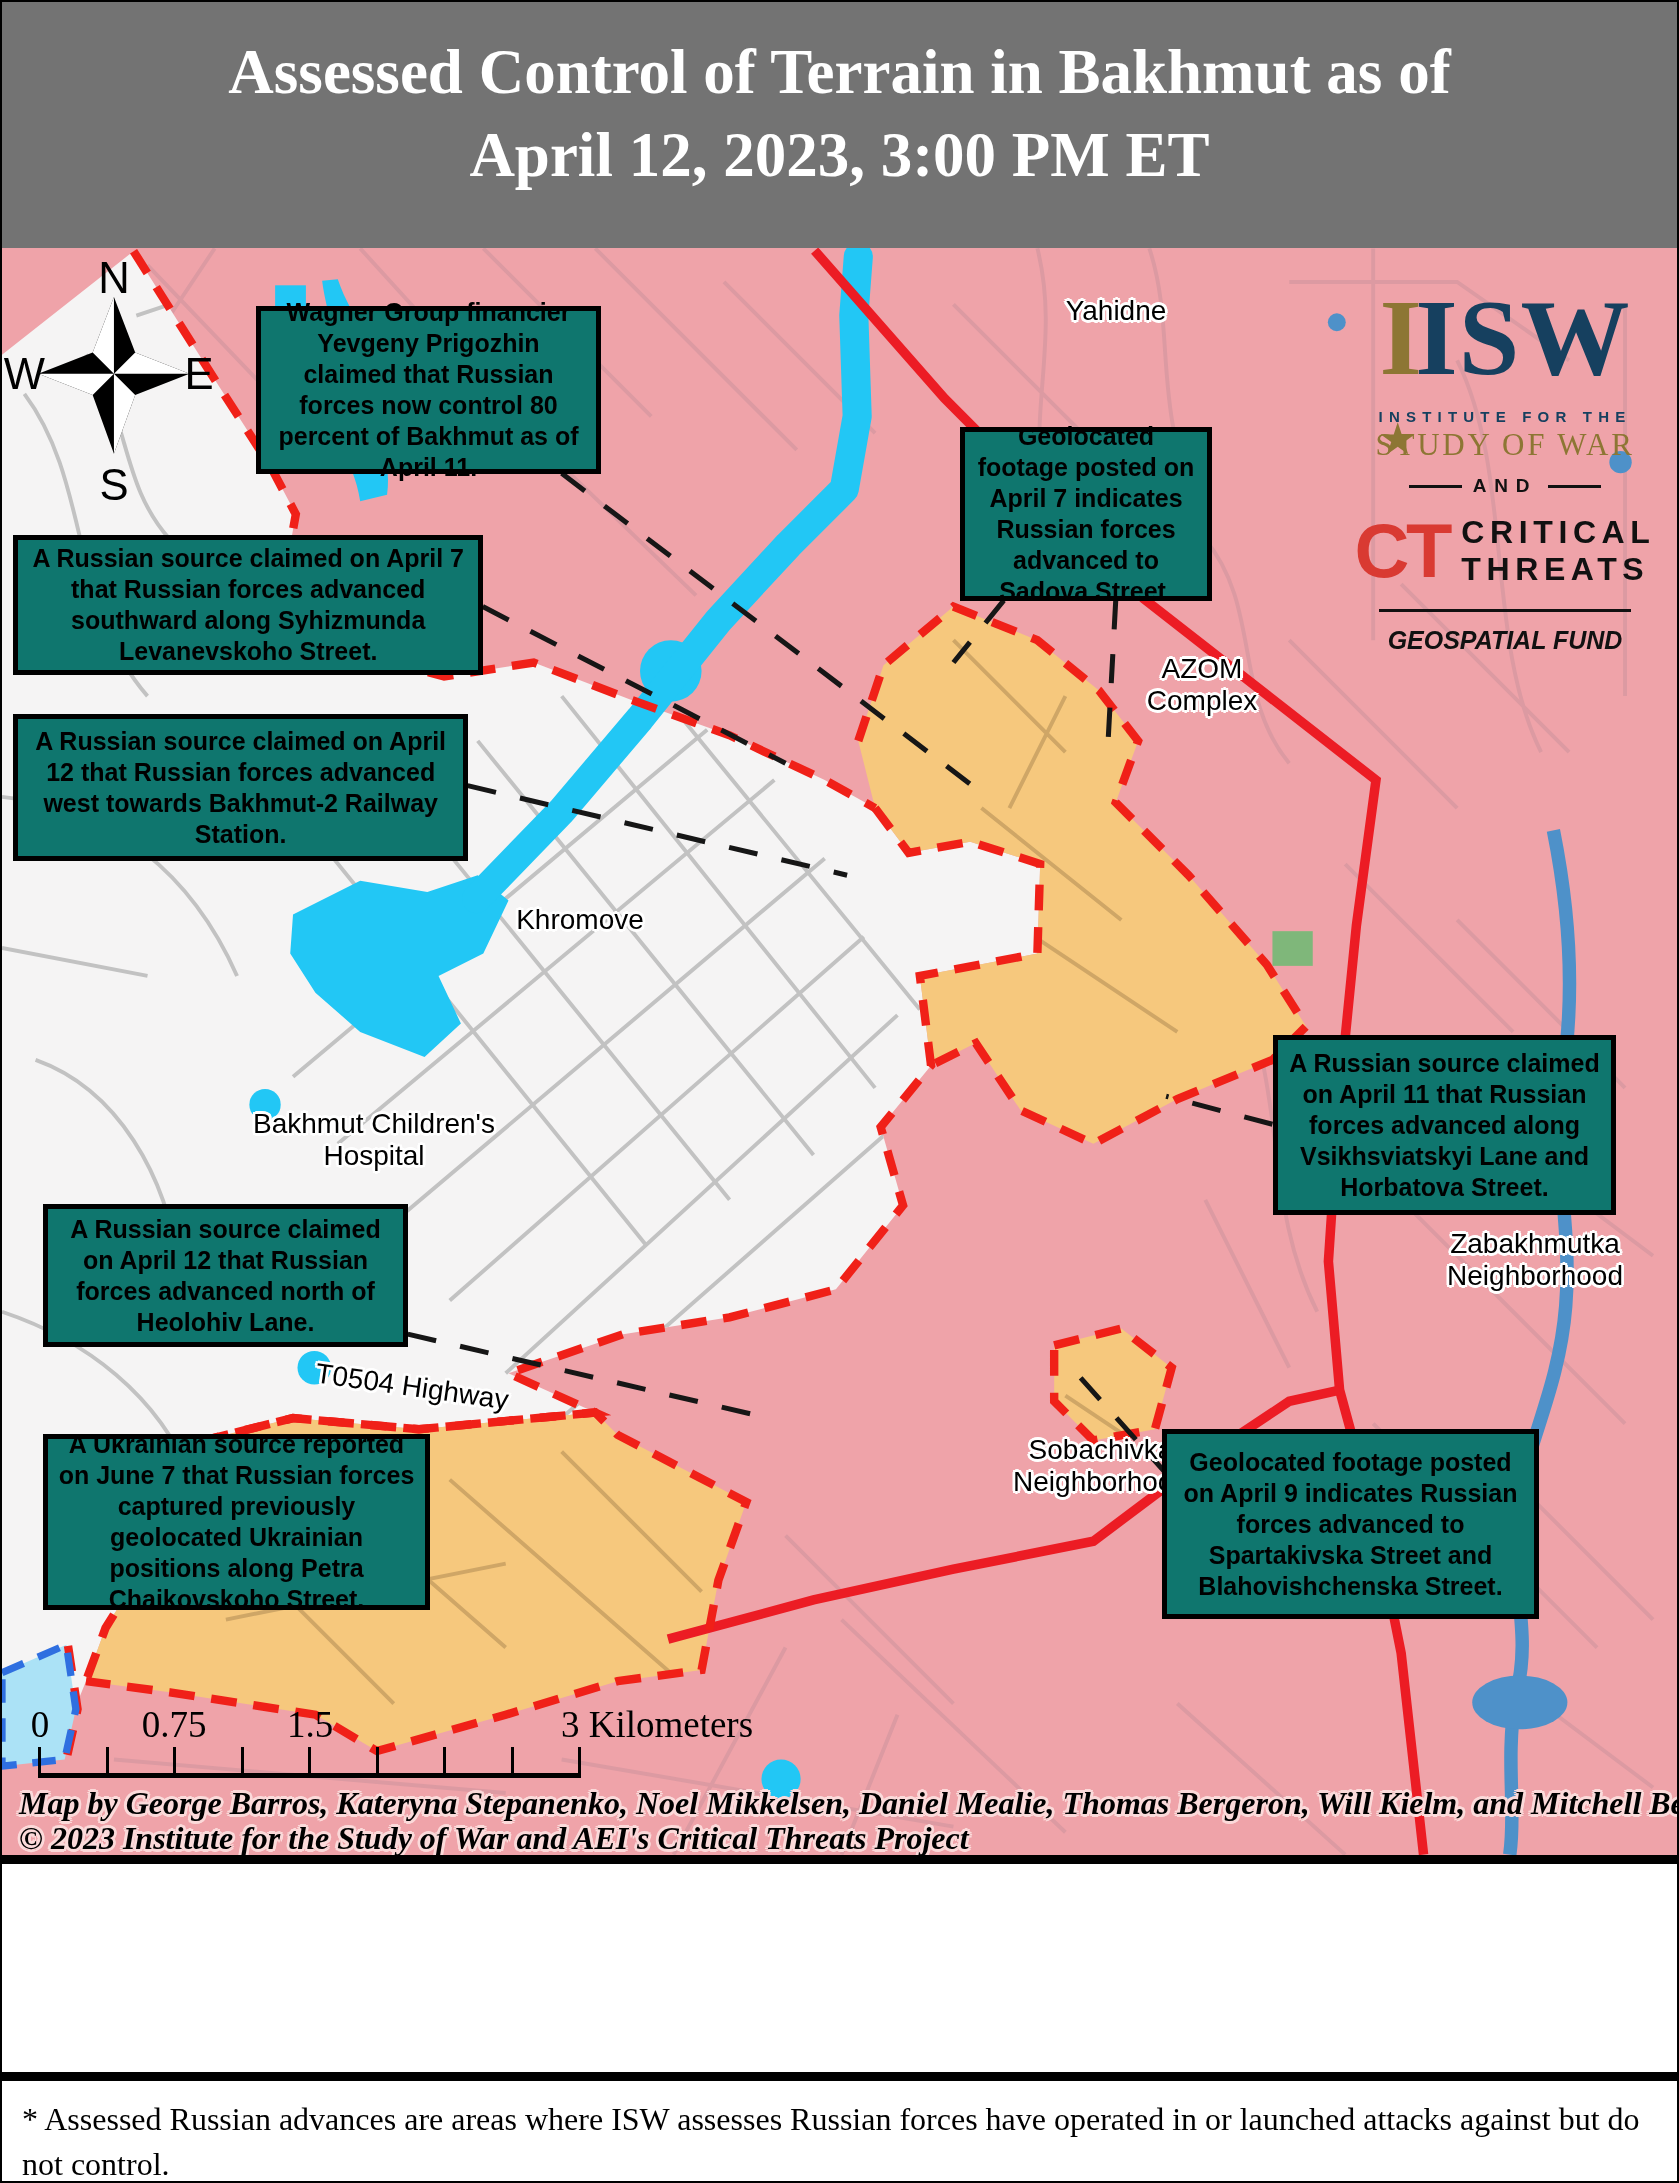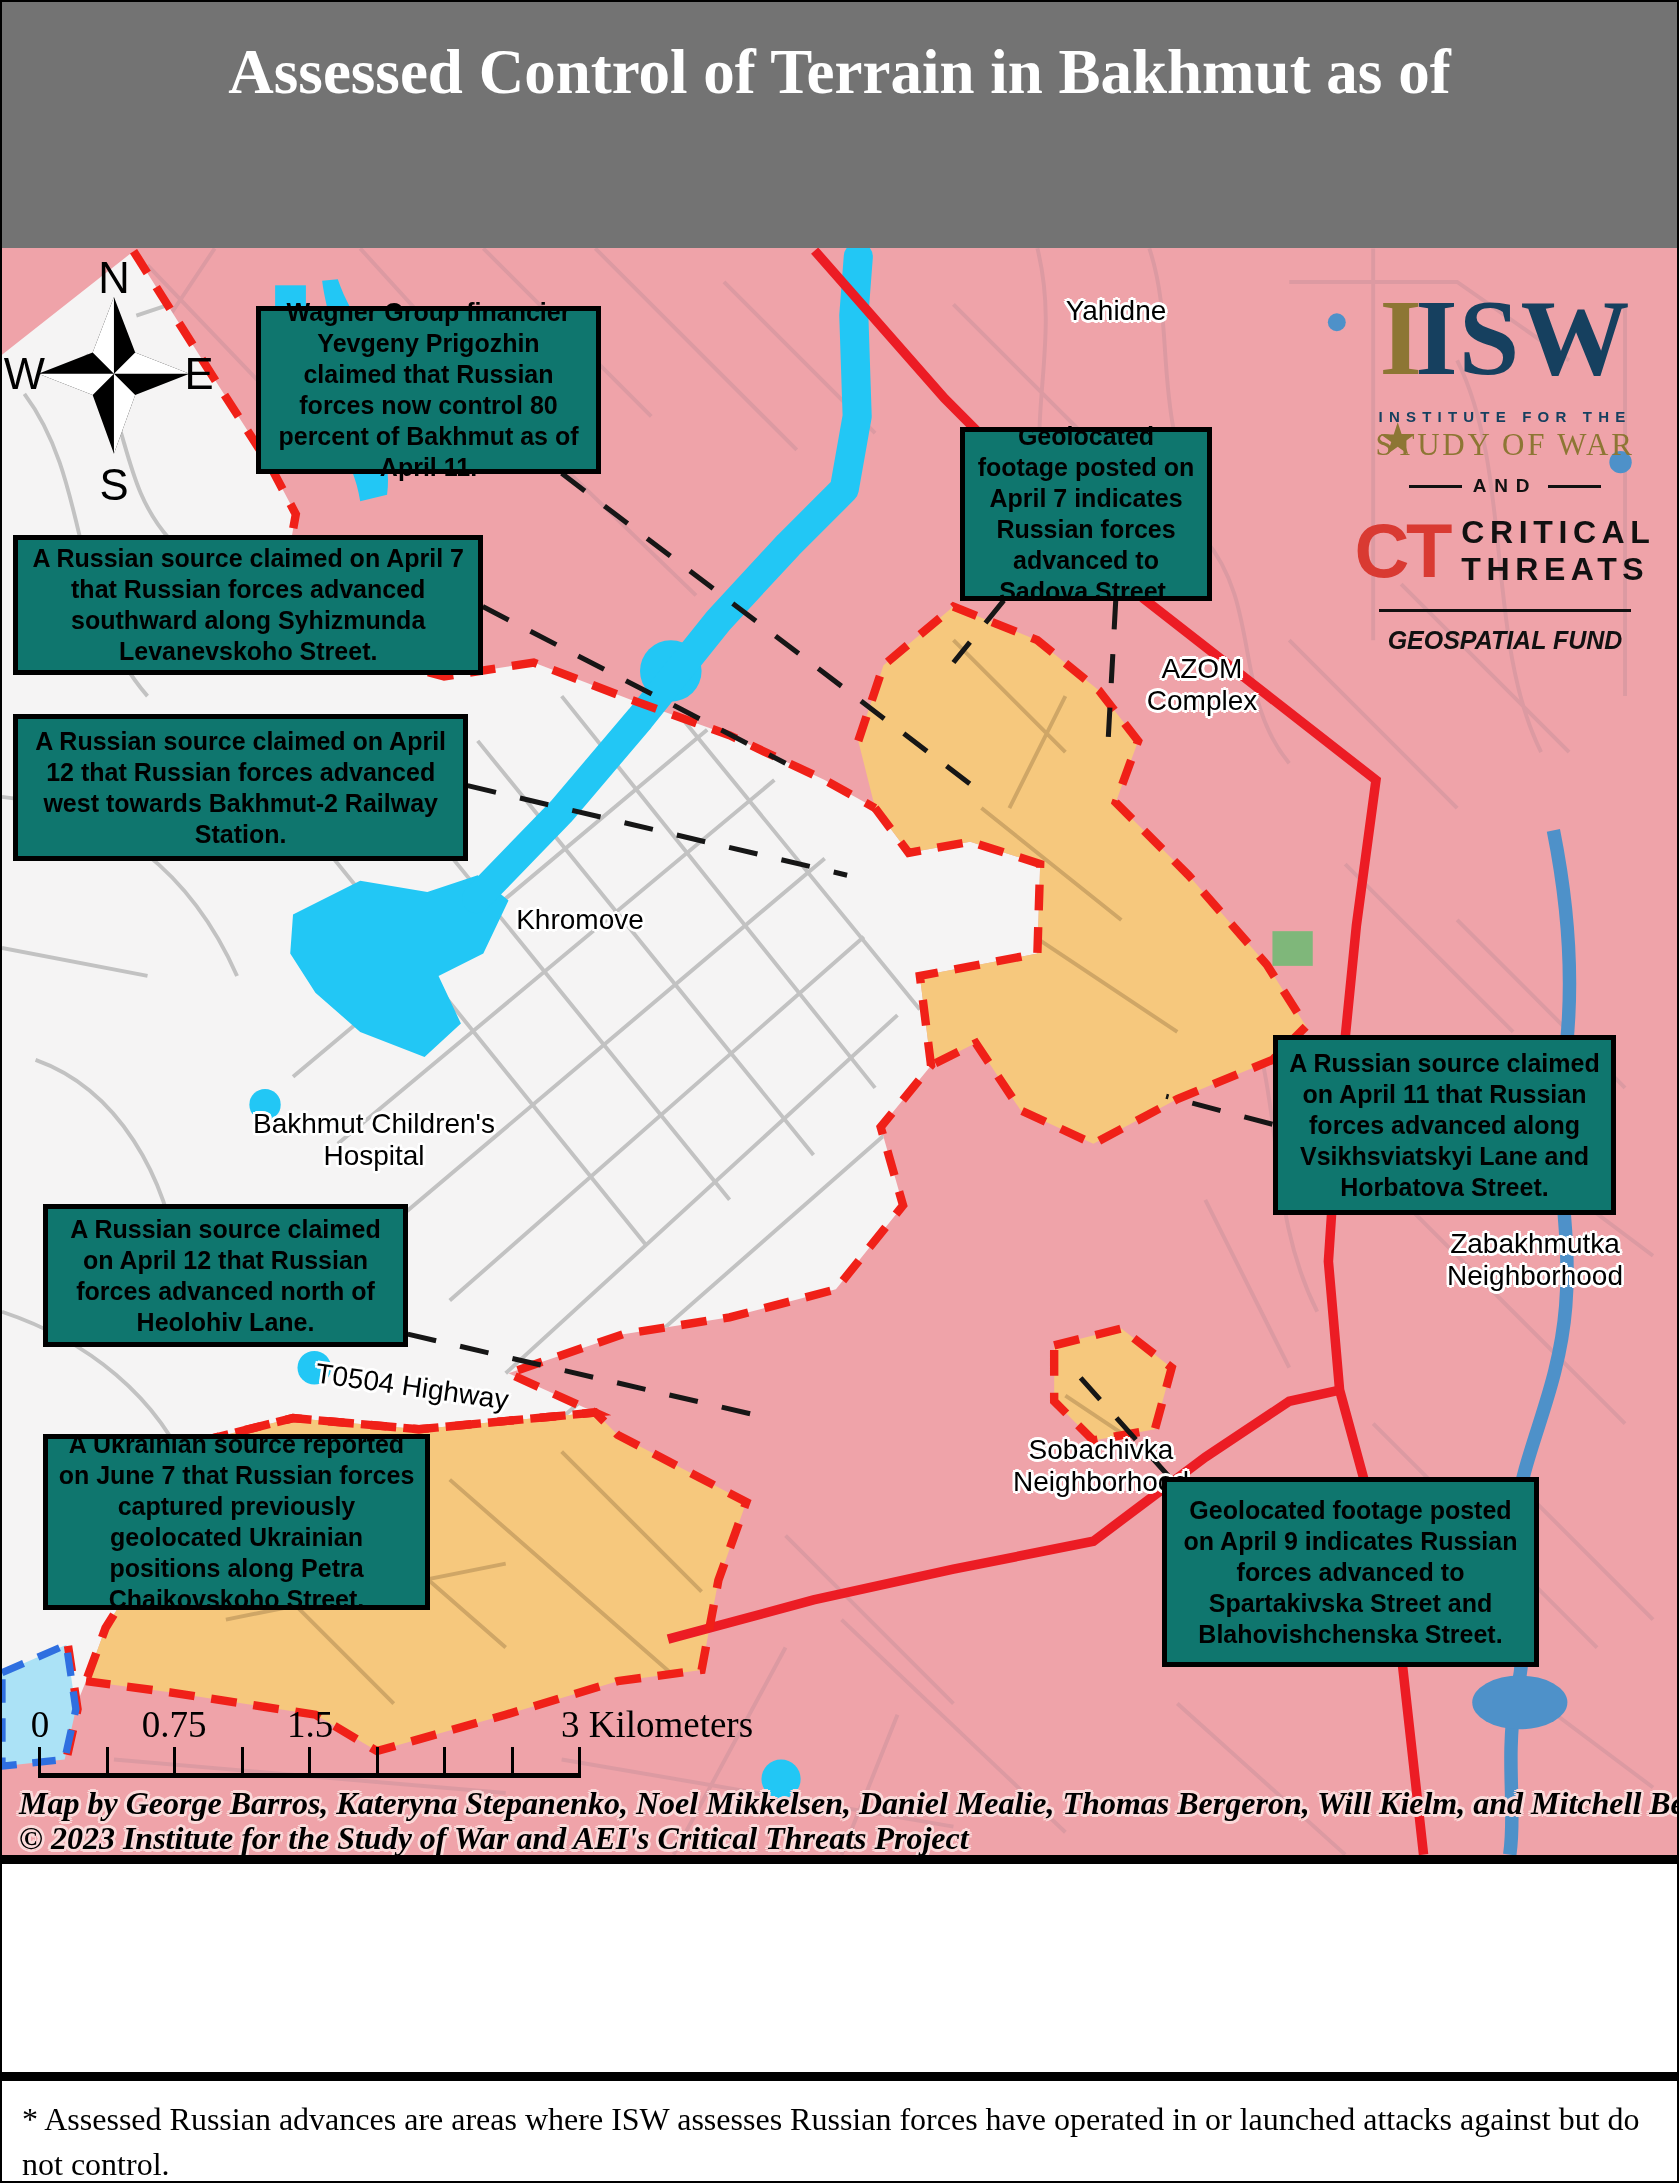--- a/index.html
+++ b/index.html
@@ -69,20 +69,21 @@
     font-size:32px; line-height:45px; color:#000;}
 </style>
 </head>
 <body>
 
 <div id="page">
 
   <div id="header">
     <div class="t">
       <div>Assessed Control of Terrain in Bakhmut as of</div>
+      <div>April 12, 2023, 3:00 PM ET</div>
     </div>
   </div>
 
   <div id="map">
     <svg width="1679" height="1607" viewBox="0 0 3000 2870">
       <defs>
         <polygon id="regW" points="0,190 235,5 390,250 480,390 525,475 505,585 620,720 790,765 950,740 1120,805 1300,870 1470,950 1560,1000 1620,1080 1730,1060 1855,1100 1850,1260 1640,1300 1660,1460 1570,1570 1610,1710 1490,1860 1300,1910 1110,1940 905,2010 1060,2080 745,2110 520,2090 360,2130 300,2280 185,2465 150,2560 130,2610 0,2555"></polygon>
         <polygon id="regY1" points="1575,745 1700,640 1850,700 1960,790 2030,880 1990,990 2120,1120 2260,1280 2330,1390 2270,1450 2100,1520 1950,1600 1820,1540 1740,1420 1660,1460 1640,1300 1850,1260 1855,1100 1730,1060 1620,1080 1560,1000 1530,880"></polygon>
         <polygon id="regY2" points="1880,1960 2000,1930 2090,2000 2060,2110 1950,2130 1880,2060"></polygon>
         <polygon id="regY3" points="360,2130 520,2090 745,2110 1060,2080 1100,2120 1330,2240 1280,2380 1250,2540 1100,2560 900,2620 670,2685 560,2620 300,2580 150,2560 185,2465 300,2280"></polygon>
@@ -214,21 +215,21 @@
     </div>
     <div class="maplabel rot" style="left:410px; top:1139px;">T0504 Highway</div>
 
     <div class="callout" style="left:254px; top:58px; width:345px; height:168px;">Wagner Group financier Yevgeny Prigozhin claimed that Russian forces now control 80 percent of Bakhmut as of April 11.</div>
     <div class="callout" style="left:11.2px; top:287px; width:470px; height:140px;text-align:center;">A Russian source claimed on April 7 that Russian forces advanced southward along Syhizmunda Levanevskoho Street.</div>
     <div class="callout" style="left:11.2px; top:466px; width:455px; height:147px;">A Russian source claimed on April 12 that Russian forces advanced west towards Bakhmut-2 Railway Station.</div>
     <div class="callout" style="left:958px; top:179px; width:252px; height:174px;">Geolocated footage posted on April 7 indicates Russian forces advanced to Sadova Street.</div>
     <div class="callout" style="left:1271px; top:787px; width:343px; height:180px;">A Russian source claimed on April 11 that Russian forces advanced along Vsikhsviatskyi Lane and Horbatova Street.</div>
     <div class="callout" style="left:41px; top:956px; width:365px; height:143px;">A Russian source claimed on April 12 that Russian forces advanced north of Heolohiv Lane.</div>
     <div class="callout" style="left:41px; top:1186px; width:387px; height:176px;">A Ukrainian source reported on June 7 that Russian forces captured previously geolocated Ukrainian positions along Petra Chaikovskoho Street.</div>
-    <div class="callout" style="left:1160px; top:1229px; width:377px; height:190px;">Geolocated footage posted on April 9 indicates Russian forces advanced to Spartakivska Street and Blahovishchenska Street.</div>
+    <div class="callout" style="left:1160px; top:1181px; width:377px; height:190px;">Geolocated footage posted on April 9 indicates Russian forces advanced to Spartakivska Street and Blahovishchenska Street.</div>
   </div>
 
   <div id="logo">
     <div class="iswrow">
       <span class="gold-i">I</span><span class="isw">ISW</span>
       <span class="star">★</span>
     </div>
     <div class="inst">INSTITUTE FOR THE</div>
     <div class="study">STUDY OF WAR</div>
     <div class="androw">

